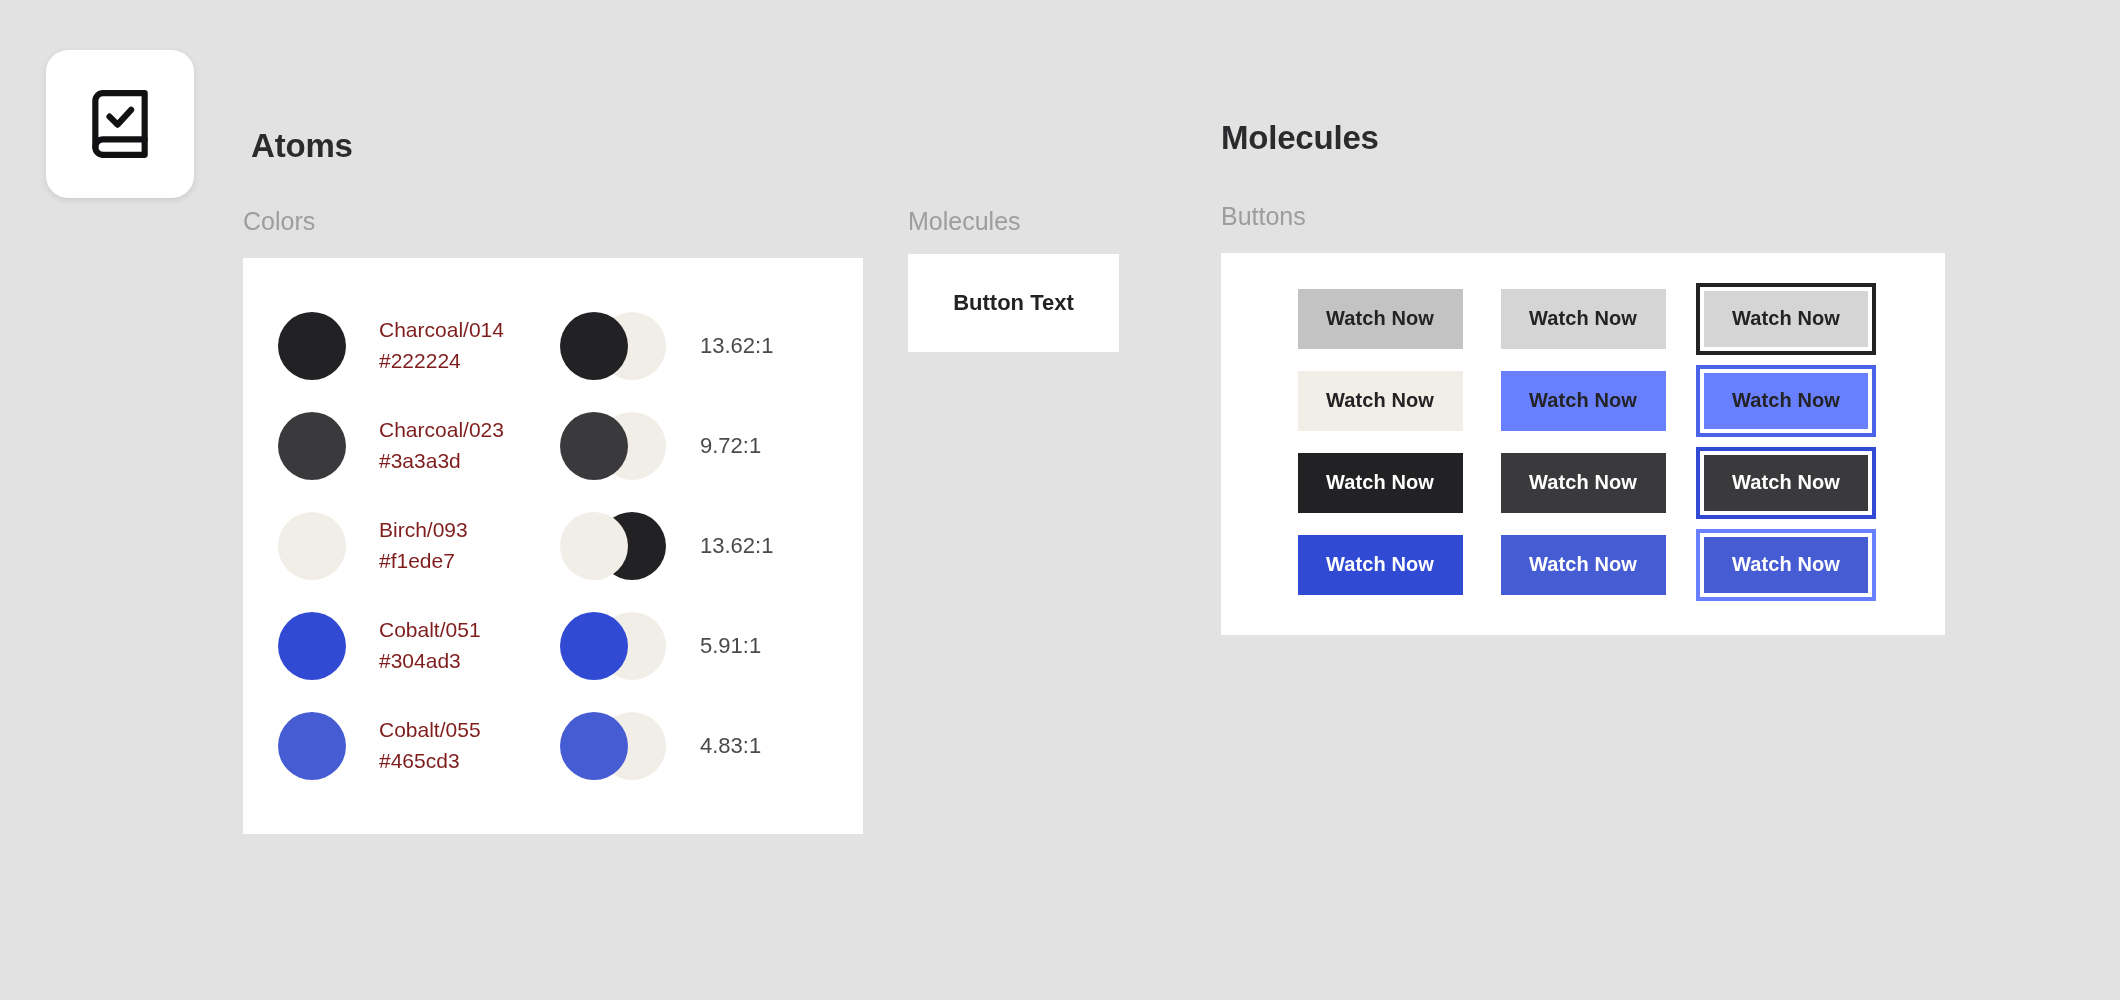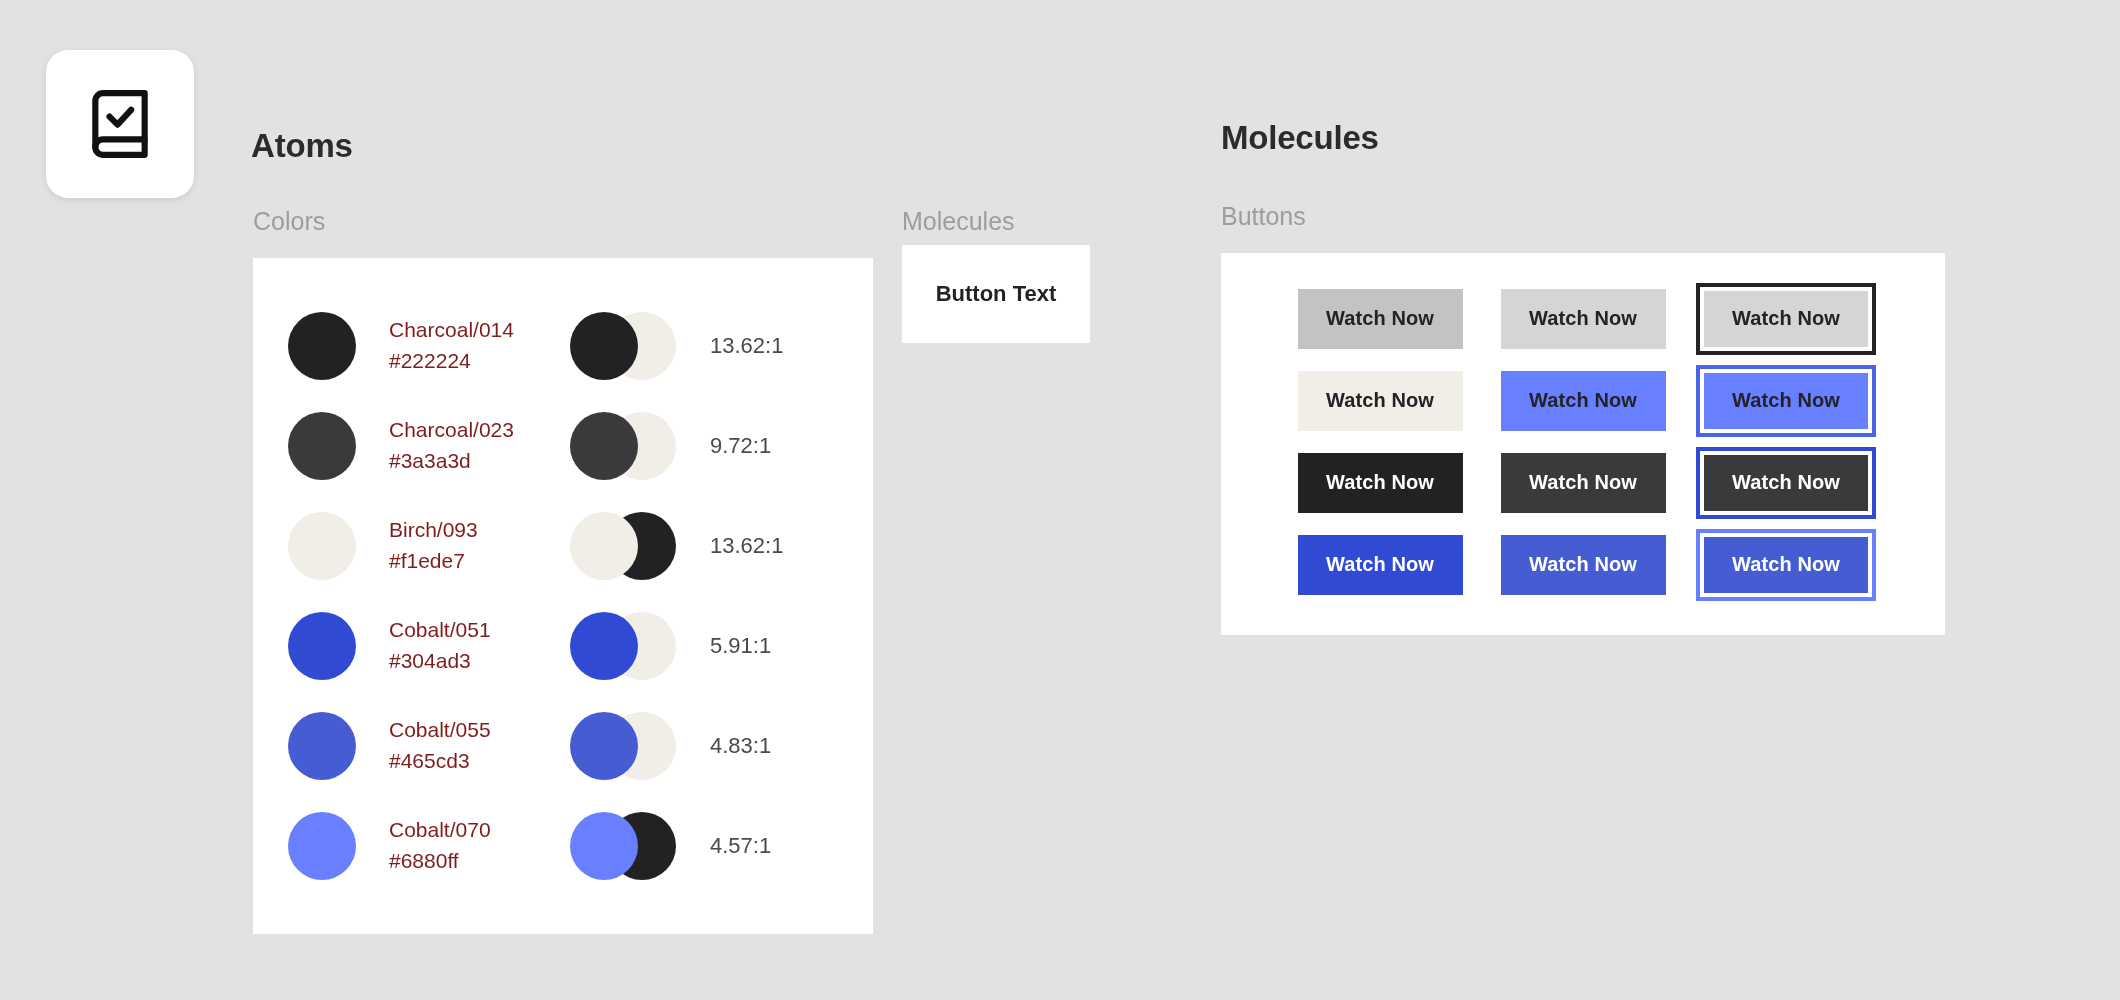--- a/index.html
+++ b/index.html
@@ -55,25 +55,25 @@
     font-size: 25px;
     color: #9d9d9d;
     margin: 0;
     line-height: 1.1;
     font-weight: normal;
   }
 
   
   .atoms-row {
     position: absolute;
-    left: 253px;
+    left: 243px;
     top: 208px;
     display: flex;
     align-items: flex-start;
-    gap: 0;
+    gap: 16px;
   }
   .atoms-colors-block { width: 620px; }
   .atoms-typo-block { margin-left: 29px; }
 
   .card {
     background: #ffffff;
     box-sizing: border-box;
   }
 
   .colors-card {
@@ -126,22 +126,22 @@
 
   .ratio {
     margin-left: 30px;
     font-size: 22px;
     color: #4a4a4d;
     white-space: nowrap;
   }
 
   
   .typo-card {
-    margin-top: 9px;
-    width: 188px;
+    margin-top: 18px;
+    width: 211px;
     height: 98px;
     display: flex;
     align-items: center;
     justify-content: center;
   }
   .typo-sample {
     font-size: 22px;
     font-weight: bold;
     color: #232326;
   }
@@ -273,32 +273,20 @@
             <span class="cname">Cobalt/055</span>
             <span class="chex">#465cd3</span>
           </span>
           <span class="pair">
             <span class="disc back" style="background: rgb(241, 237, 231);"></span>
             <span class="disc front" style="background: rgb(70, 92, 211);"></span>
           </span>
           <span class="ratio">4.83:1</span>
         </div>
 
-        <div class="color-row">
-          <span class="swatch" style="background: rgb(104, 128, 255);"></span>
-          <span class="color-meta">
-            <span class="cname">Cobalt/070</span>
-            <span class="chex">#6880ff</span>
-          </span>
-          <span class="pair">
-            <span class="disc back" style="background: rgb(34, 34, 36);"></span>
-            <span class="disc front" style="background: rgb(104, 128, 255);"></span>
-          </span>
-          <span class="ratio">4.57:1</span>
-        </div>
 
       </div>
     </div>
 
     <div class="atoms-typo-block">
       <p class="group-label">Molecules</p>
       <div class="card typo-card">
         <span class="typo-sample">Button Text</span>
       </div>
     </div>

